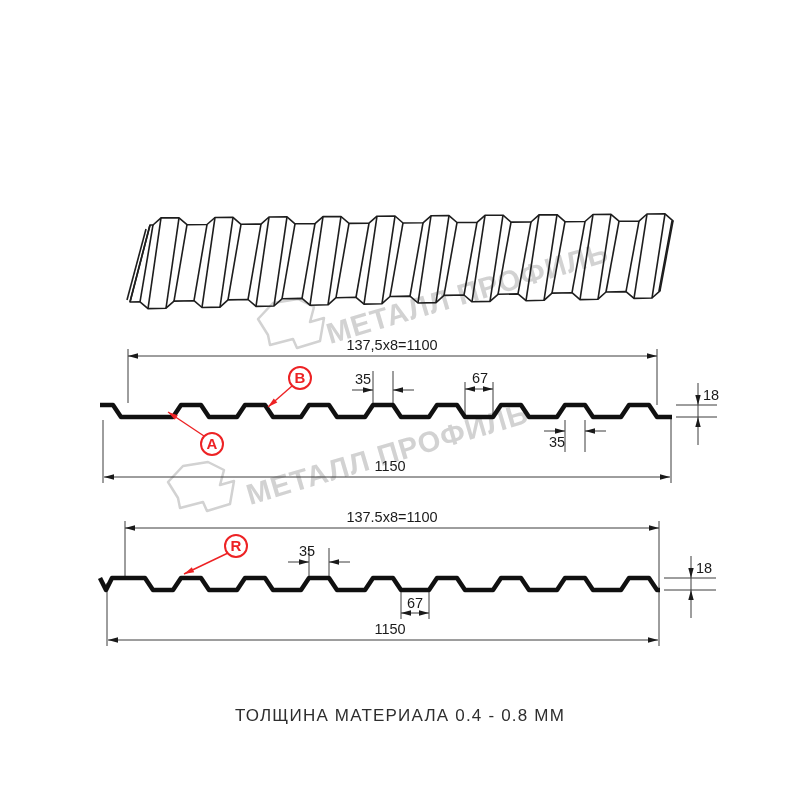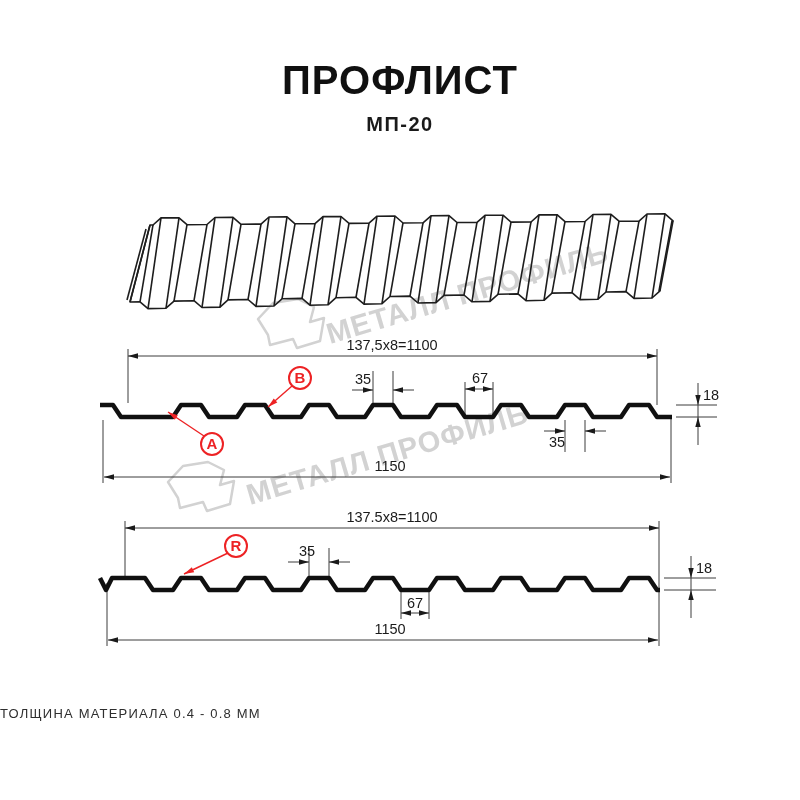--- a/index.html
+++ b/index.html
@@ -2,37 +2,33 @@
 <html><head>
 <meta charset="utf-8">
 <style>
   html,body{margin:0;padding:0;background:#ffffff;}
   .page{position:relative;width:800px;height:800px;background:#ffffff;overflow:hidden;
         font-family:"Liberation Sans",sans-serif;}
   .hdr{position:absolute;left:0;top:58px;width:800px;text-align:center;}
   .hdr h1{margin:0;font-size:40px;font-weight:800;letter-spacing:1px;color:#101010;
           font-family:"Liberation Sans",sans-serif;}
   .hdr .sub{margin-top:10px;font-size:20px;font-weight:700;letter-spacing:1.5px;color:#1a1a1a;}
-  .ftr{position:absolute;left:0;top:706px;width:800px;
-       font-size:13px;font-weight:500;letter-spacing:1.2px;color:#2e2e2e;}
+  .ftr{position:absolute;left:0;top:706px;width:800px;text-align:center;
+       font-size:17px;font-weight:500;letter-spacing:1.2px;color:#2e2e2e;}
   svg{position:absolute;left:0;top:0;}
   svg text{font-family:"Liberation Sans",sans-serif;font-size:14px;fill:#1a1a1a;}
   text.dimtxt{font-size:14.5px;}
   text.marker{font-size:15px;font-weight:bold;fill:#ed2224;text-anchor:middle;}
   .wm-text{font-size:29px;font-weight:bold;fill:#d2d2d2;letter-spacing:1px;}
 </style>
 </head>
 <body>
 
 <div class="page">
 
-  <div class="hdr">
-    <h1>ПРОФЛИСТ</h1>
-    <div class="sub">МП-20</div>
-  </div>
 
   <svg width="800" height="800" viewBox="0 0 800 800">
 
     <g>
       <g transform="translate(256,299)">
         <polygon points="12,36 2,20 17,4 42,0 58,8 54,23 68,19 64,42 41,49 37,40 14,46" fill="none" stroke="#d2d2d2" stroke-width="2.5" stroke-linejoin="round"></polygon>
       </g>
       <text class="wm-text" transform="translate(330,344) rotate(-16.5)" x="0" y="0">МЕТАЛЛ ПРОФИЛЬ</text>
     </g>
     <g>

